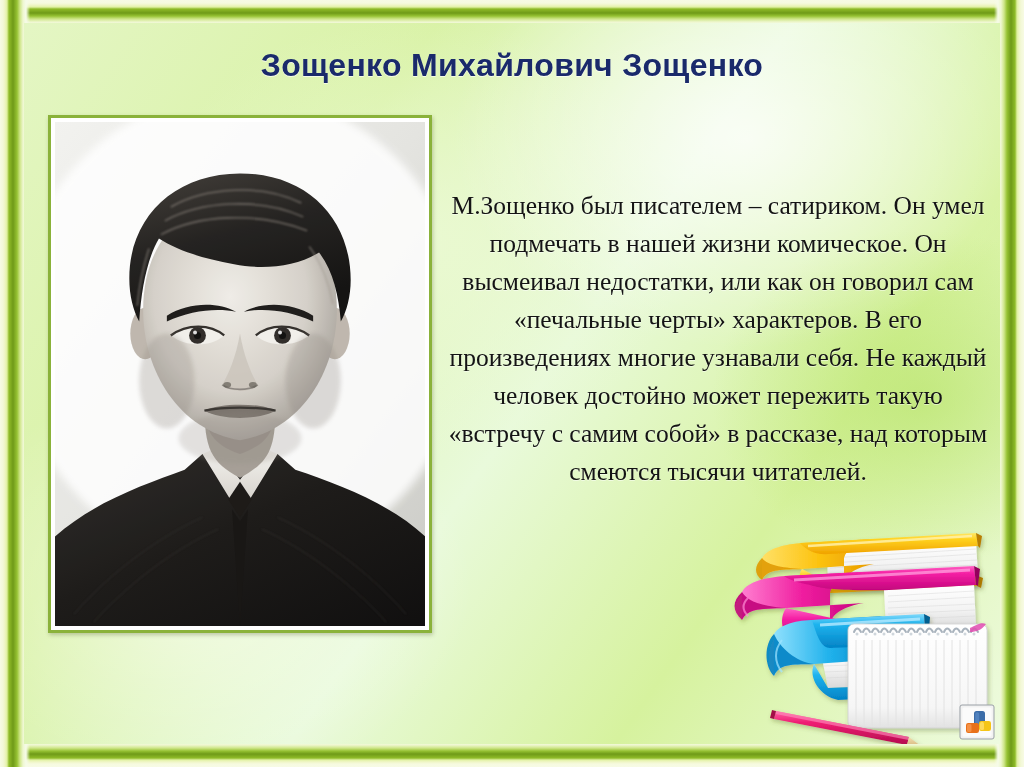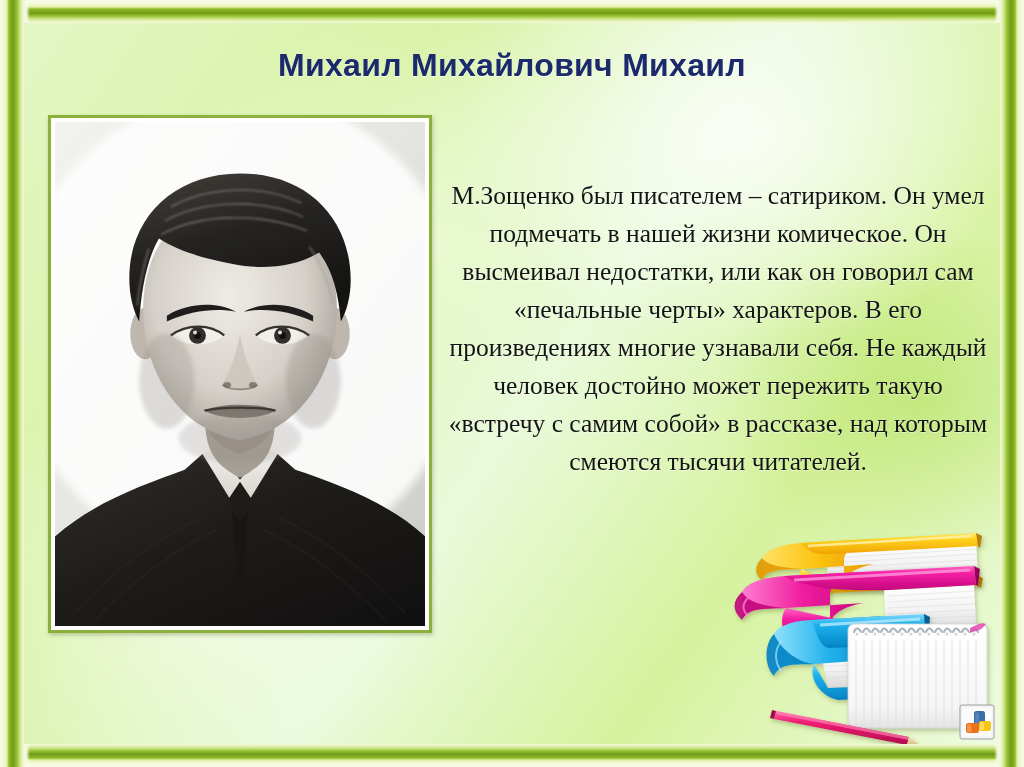--- a/index.html
+++ b/index.html
@@ -95,21 +95,21 @@
     height: 100%;
     overflow: hidden;
     background: #d8d8d4;
   }
   .portrait-photo svg { display: block; width: 100%; height: 100%; }
 
   
   .body-text {
     position: absolute;
     left: 420px;
-    top: 154px;
+    top: 164px;
     width: 548px;
     text-align: center;
     font-family: "Liberation Serif", "DejaVu Serif", serif;
     font-size: 25.5px;
     line-height: 38px;
     color: #141414;
     text-shadow: 0 1px 0 rgba(255,255,255,0.5);
   }
 
   
@@ -131,21 +131,21 @@
     height: 40px;
   }
   .corner-icon svg { display: block; width: 100%; height: 100%; }
 </style>
 </head>
 <body>
 
 <div class="slide">
   <div class="slide-inner">
 
-    <div class="title">Михаил Михайлович Михаил</div>
+    <div class="title">Зощенко Михайлович Зощенко</div>
 
     <div class="portrait-frame">
       <div class="portrait-photo">
         <svg viewBox="0 0 376 510" preserveAspectRatio="xMidYMid slice" role="img">
           <defs>
             <linearGradient id="bgph" x1="0" y1="0" x2="1" y2="1">
               <stop offset="0" stop-color="#f2f2ef"></stop>
               <stop offset="0.5" stop-color="#e3e3df"></stop>
               <stop offset="1" stop-color="#c9c9c3"></stop>
             </linearGradient>

